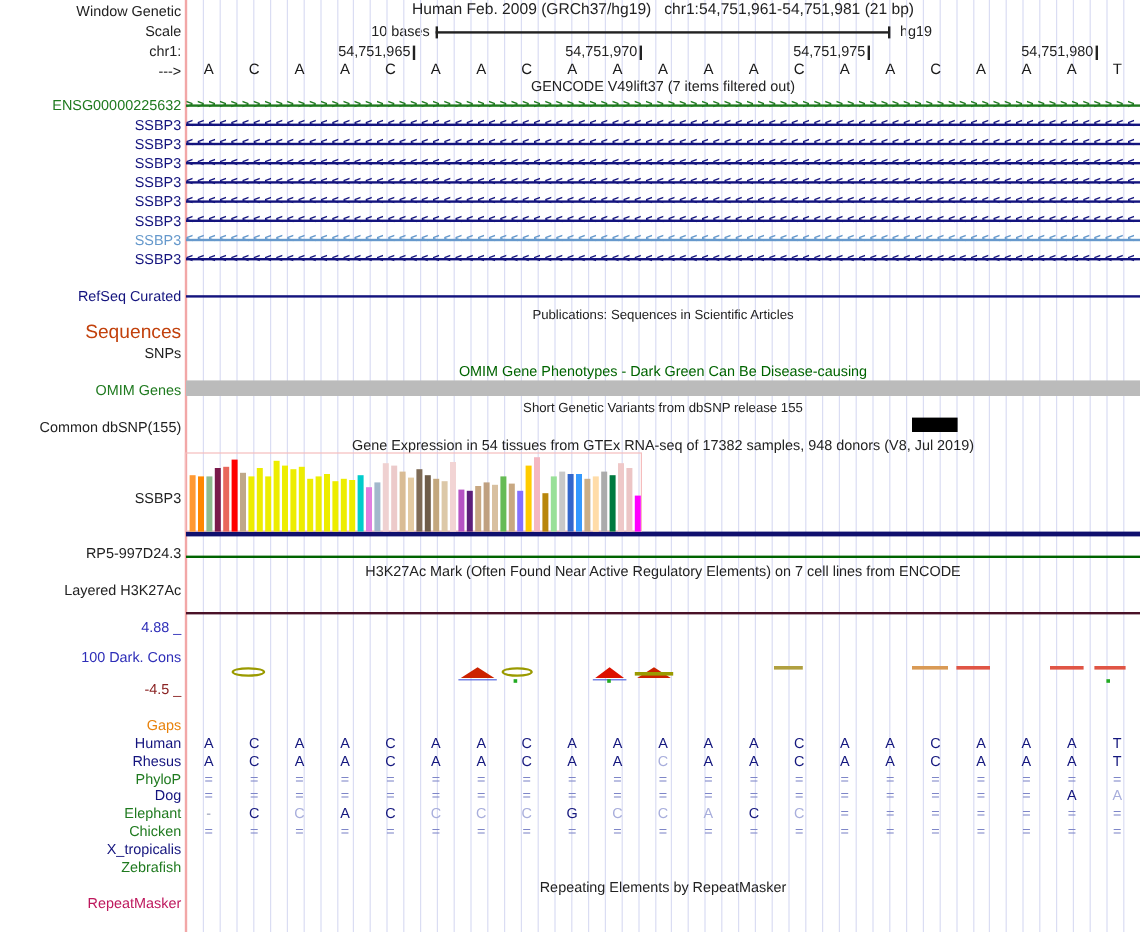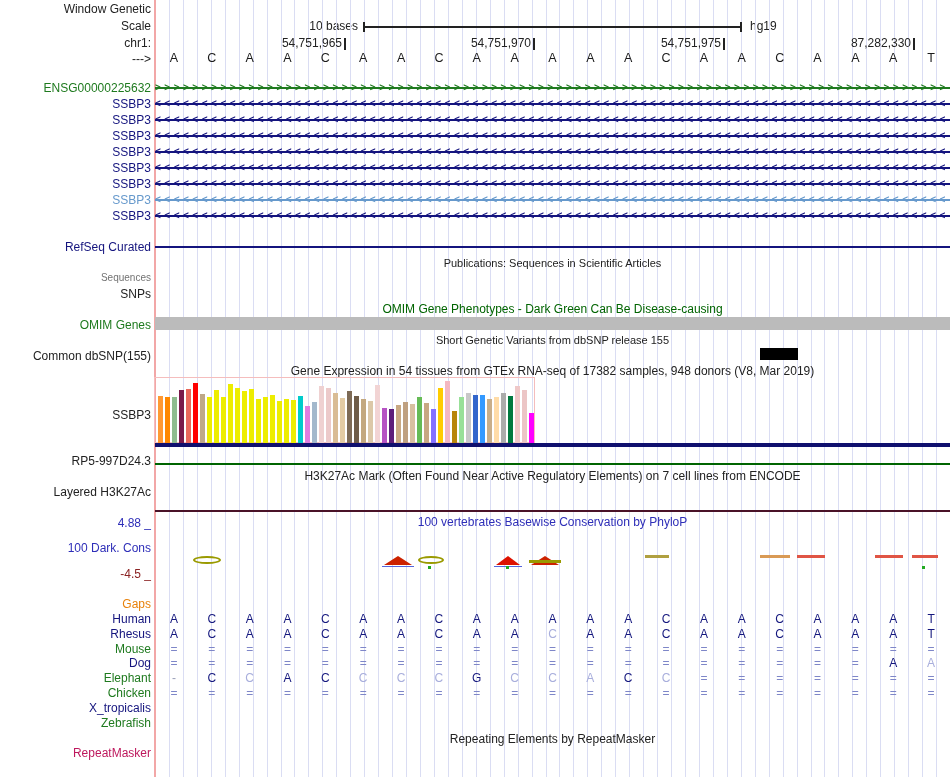--- a/index.html
+++ b/index.html
@@ -87,57 +87,58 @@
     <div class="llabel" style="top: 81px; color: rgb(31, 122, 31); font-size: 12px;">ENSG00000225632</div>
     <div class="llabel" style="top: 97px; color: rgb(20, 20, 126); font-size: 12px;">SSBP3</div>
     <div class="llabel" style="top: 113px; color: rgb(20, 20, 126); font-size: 12px;">SSBP3</div>
     <div class="llabel" style="top: 129px; color: rgb(20, 20, 126); font-size: 12px;">SSBP3</div>
     <div class="llabel" style="top: 145px; color: rgb(20, 20, 126); font-size: 12px;">SSBP3</div>
     <div class="llabel" style="top: 161px; color: rgb(20, 20, 126); font-size: 12px;">SSBP3</div>
     <div class="llabel" style="top: 177px; color: rgb(20, 20, 126); font-size: 12px;">SSBP3</div>
     <div class="llabel" style="top: 193px; color: rgb(102, 153, 204); font-size: 12px;">SSBP3</div>
     <div class="llabel" style="top: 209px; color: rgb(20, 20, 126); font-size: 12px;">SSBP3</div>
     <div class="llabel" style="top: 240px; color: rgb(20, 20, 126); font-size: 12px;">RefSeq Curated</div>
-    <div class="llabel" style="top: 271px; color: #737373; font-size: 10px;">Sequences</div>
+    <div class="llabel" style="top: 271px; color: #c2410c; font-size: 16px;">Sequences</div>
     <div class="llabel" style="top: 287px; color: rgb(34, 34, 34); font-size: 12px;">SNPs</div>
     <div class="llabel" style="top: 318px; color: rgb(31, 122, 31); font-size: 12px;">OMIM Genes</div>
     <div class="llabel" style="top: 349px; color: rgb(34, 34, 34); font-size: 12px;">Common dbSNP(155)</div>
     <div class="llabel" style="top: 408px; color: rgb(34, 34, 34); font-size: 12px;">SSBP3</div>
     <div class="llabel" style="top: 454px; color: rgb(34, 34, 34); font-size: 12px;">RP5-997D24.3</div>
     <div class="llabel" style="top: 485px; color: rgb(34, 34, 34); font-size: 12px;">Layered H3K27Ac</div>
     <div class="llabel" style="top: 516px; color: rgb(46, 46, 184); font-size: 12px;">4.88 _</div>
     <div class="llabel" style="top: 541px; color: rgb(46, 46, 184); font-size: 12px;">100 Dark. Cons</div>
     <div class="llabel" style="top: 567px; color: rgb(139, 35, 35); font-size: 12px;">-4.5 _</div>
     <div class="llabel" style="top: 597px; color: rgb(232, 130, 12); font-size: 12px;">Gaps</div>
     <div class="llabel" style="top: 612px; color: rgb(20, 20, 126); font-size: 12px;">Human</div>
     <div class="llabel" style="top: 627px; color: rgb(20, 20, 126); font-size: 12px;">Rhesus</div>
-    <div class="llabel" style="top: 642px; color: rgb(31, 122, 31); font-size: 12px;">Mouse</div>
+    <div class="llabel" style="top: 642px; color: rgb(31, 122, 31); font-size: 12px;">PhyloP</div>
     <div class="llabel" style="top: 656px; color: rgb(20, 20, 126); font-size: 12px;">Dog</div>
     <div class="llabel" style="top: 671px; color: rgb(31, 122, 31); font-size: 12px;">Elephant</div>
     <div class="llabel" style="top: 686px; color: rgb(31, 122, 31); font-size: 12px;">Chicken</div>
     <div class="llabel" style="top: 701px; color: rgb(20, 20, 126); font-size: 12px;">X_tropicalis</div>
     <div class="llabel" style="top: 716px; color: rgb(31, 122, 31); font-size: 12px;">Zebrafish</div>
     <div class="llabel" style="top: 746px; color: #be185d; font-size: 12px;">RepeatMasker</div>
+    <div class="ctitle" style="top: 1px; color: rgb(34, 34, 34); font-size: 13px;">Human Feb. 2009 (GRCh37/hg19)   chr1:54,751,961-54,751,981 (21 bp)</div>
+    <div class="ctitle" style="top: 66px; color: rgb(34, 34, 34); font-size: 12px;">GENCODE V49lift37 (7 items filtered out)</div>
     <div class="ctitle" style="top: 303px; color: rgb(0, 100, 0); font-size: 12px;">OMIM Gene Phenotypes - Dark Green Can Be Disease-causing</div>
     <div class="ctitle" style="top: 257px; color: rgb(34, 34, 34); font-size: 11px;">Publications: Sequences in Scientific Articles</div>
     <div class="ctitle" style="top: 334px; color: rgb(34, 34, 34); font-size: 11px;">Short Genetic Variants from dbSNP release 155</div>
-    <div class="ctitle" style="top: 365px; color: rgb(34, 34, 34); font-size: 12px;">Gene Expression in 54 tissues from GTEx RNA-seq of 17382 samples, 948 donors (V8, Mar 2019)</div>
+    <div class="ctitle" style="top: 365px; color: rgb(34, 34, 34); font-size: 12px;">Gene Expression in 54 tissues from GTEx RNA-seq of 17382 samples, 948 donors (V8, Jul 2019)</div>
     <div class="ctitle" style="top: 470px; color: rgb(34, 34, 34); font-size: 12px;">H3K27Ac Mark (Often Found Near Active Regulatory Elements) on 7 cell lines from ENCODE</div>
-    <div class="ctitle" style="top: 516px; color: rgb(46, 46, 184); font-size: 12px;">100 vertebrates Basewise Conservation by PhyloP</div>
     <div class="ctitle" style="top: 733px; color: rgb(34, 34, 34); font-size: 12px;">Repeating Elements by RepeatMasker</div>
     <div class="abs" style="left: 363px; top: 26px; width: 377px; height: 1.5px; background: rgb(34, 34, 34);"></div>
     <div class="abs" style="left: 363px; top: 22px; width: 1.5px; height: 9.5px; background: rgb(34, 34, 34);"></div>
     <div class="abs" style="left: 740px; top: 22px; width: 1.5px; height: 9.5px; background: rgb(34, 34, 34);"></div>
     <div class="abs" style="left: 223px; top: 36px; width: 119px; text-align: right; font-size: 12px;">54,751,965</div>
     <div class="abs" style="left: 344px; top: 38px; width: 1.5px; height: 12px; background: rgb(34, 34, 34);"></div>
     <div class="abs" style="left: 412px; top: 36px; width: 119px; text-align: right; font-size: 12px;">54,751,970</div>
     <div class="abs" style="left: 533px; top: 38px; width: 1.5px; height: 12px; background: rgb(34, 34, 34);"></div>
     <div class="abs" style="left: 602px; top: 36px; width: 119px; text-align: right; font-size: 12px;">54,751,975</div>
     <div class="abs" style="left: 723px; top: 38px; width: 1.5px; height: 12px; background: rgb(34, 34, 34);"></div>
-    <div class="abs" style="left: 792px; top: 36px; width: 119px; text-align: right; font-size: 12px;">87,282,330</div>
+    <div class="abs" style="left: 792px; top: 36px; width: 119px; text-align: right; font-size: 12px;">54,751,980</div>
     <div class="abs" style="left: 913px; top: 38px; width: 1.5px; height: 12px; background: rgb(34, 34, 34);"></div>
     <div class="seq-base abs" style="left: 163.929px; top: 51px;">A</div>
     <div class="seq-base abs" style="left: 201.786px; top: 51px;">C</div>
     <div class="seq-base abs" style="left: 239.643px; top: 51px;">A</div>
     <div class="seq-base abs" style="left: 277.5px; top: 51px;">A</div>
     <div class="seq-base abs" style="left: 315.357px; top: 51px;">C</div>
     <div class="seq-base abs" style="left: 353.214px; top: 51px;">A</div>
     <div class="seq-base abs" style="left: 391.071px; top: 51px;">A</div>
     <div class="seq-base abs" style="left: 428.929px; top: 51px;">C</div>
     <div class="seq-base abs" style="left: 466.786px; top: 51px;">A</div>

